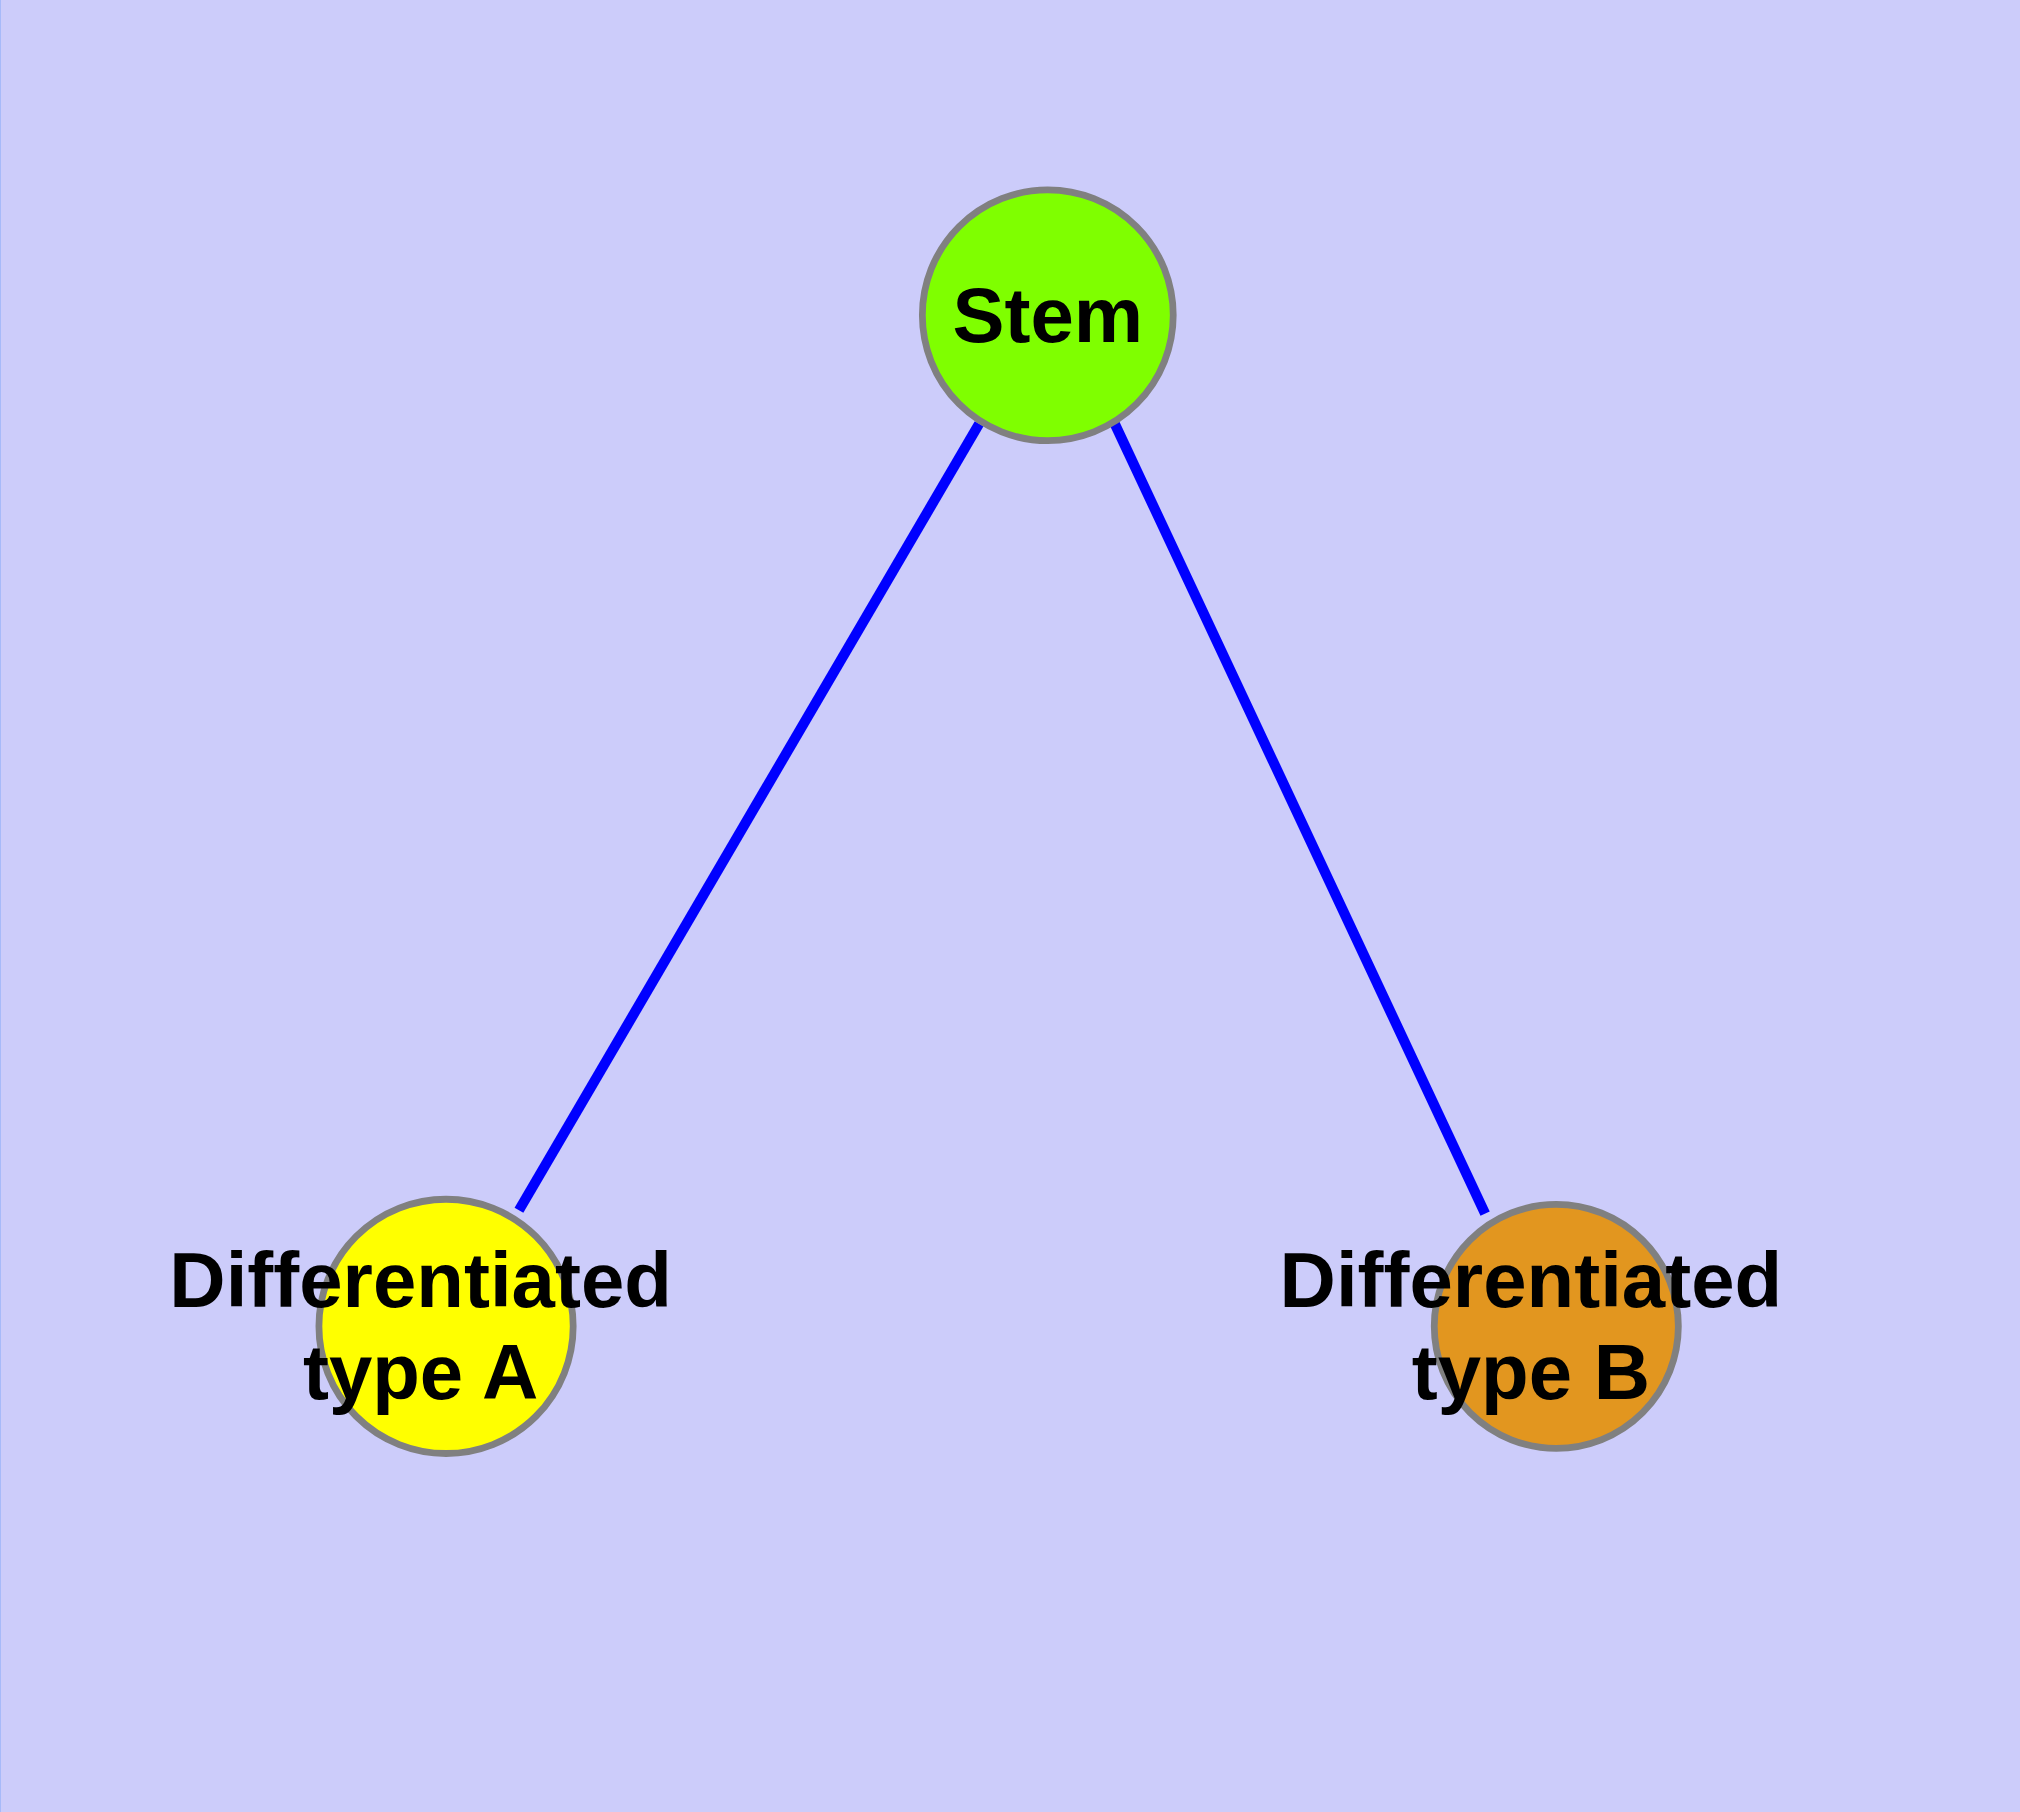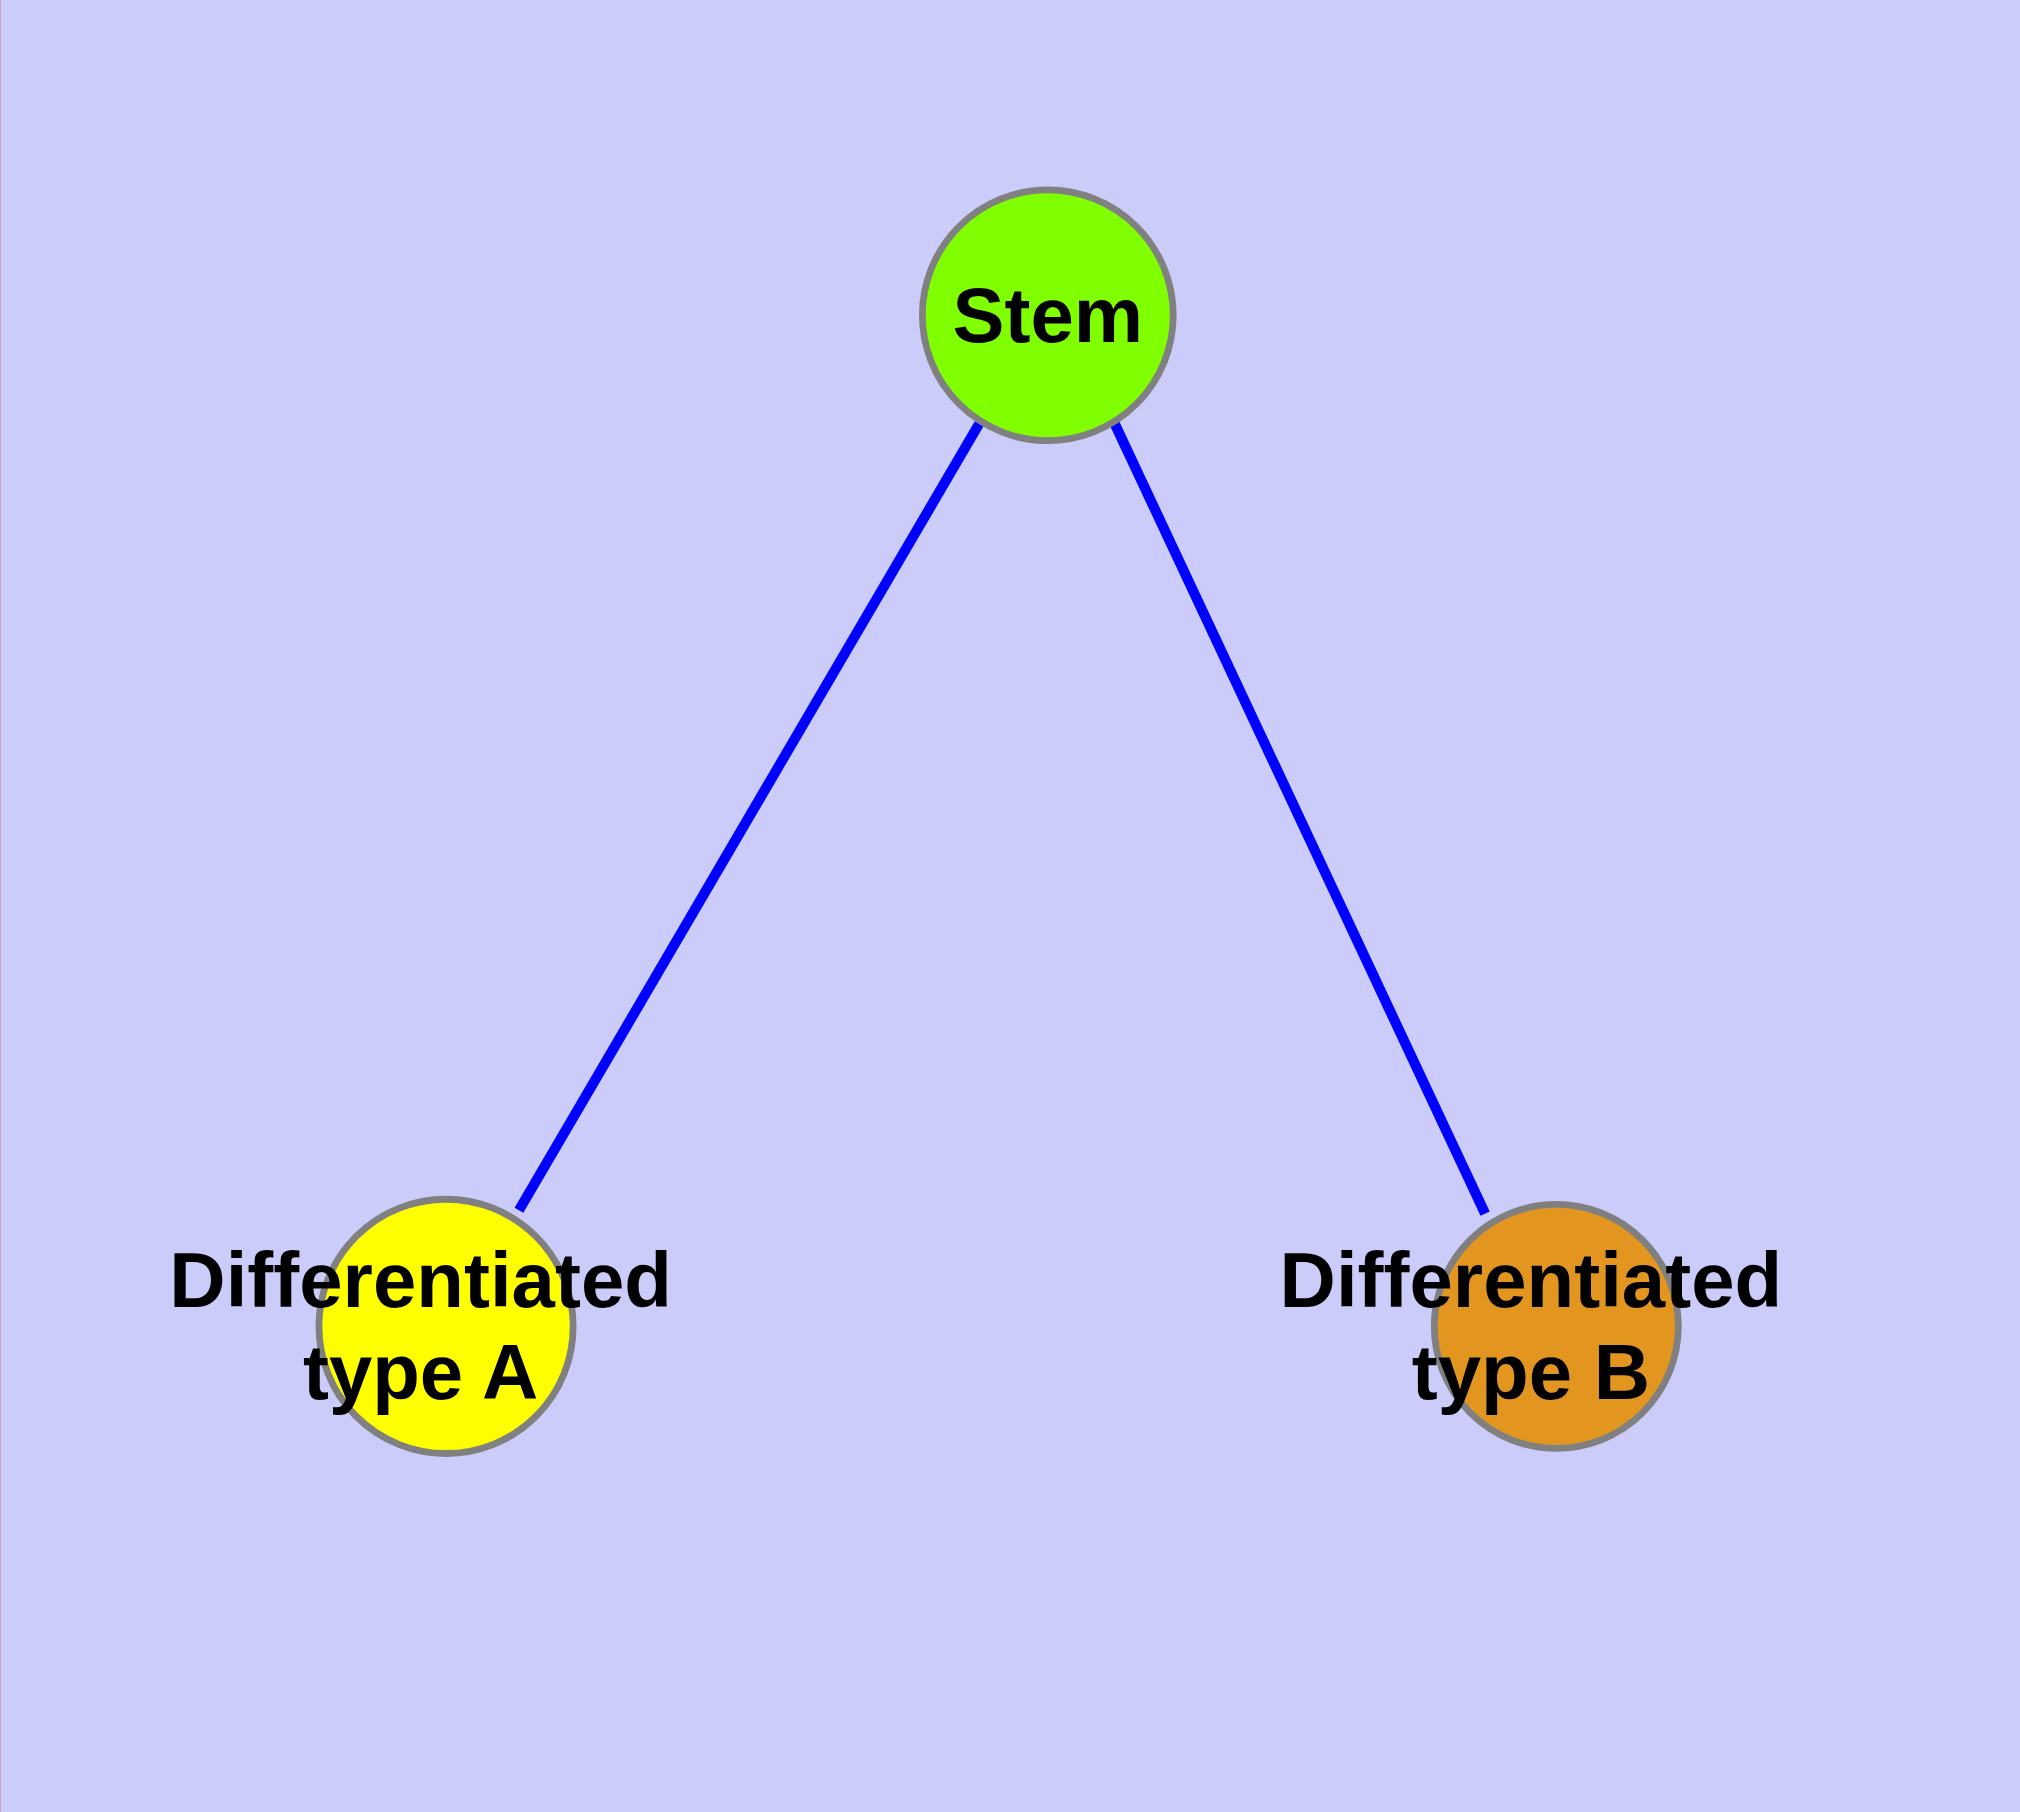--- a/index.html
+++ b/index.html
@@ -31,21 +31,21 @@
     font-family: "Liberation Sans", sans-serif;
     font-weight: bold;
     fill: #000000;
     text-anchor: middle;
     paint-order: normal;
   }
 </style>
 </head>
 <body style="width: 2021px; height: 1812px;">
 
-<div id="canvas-root" style="width: 1700px; height: 1812px; background: #b91c1c;">
+<div id="canvas-root" style="width: 1700px; height: 1812px; background: #3b82f6;">
   <svg id="graph-svg" viewBox="0 0 2384 2138" xmlns="http://www.w3.org/2000/svg" style="width: 2021px; height: 1812px;">
 
     <rect x="0" y="0" width="2384" height="2138" fill="#ccccfa"></rect>
 
     <g>
       <line x1="1155" y1="500" x2="612" y2="1428" stroke="#0000ff" stroke-width="12" stroke-linecap="butt"></line>
       <line x1="1315" y1="500" x2="1752" y2="1432" stroke="#0000ff" stroke-width="12" stroke-linecap="butt"></line>
     </g>
 
     <g>

